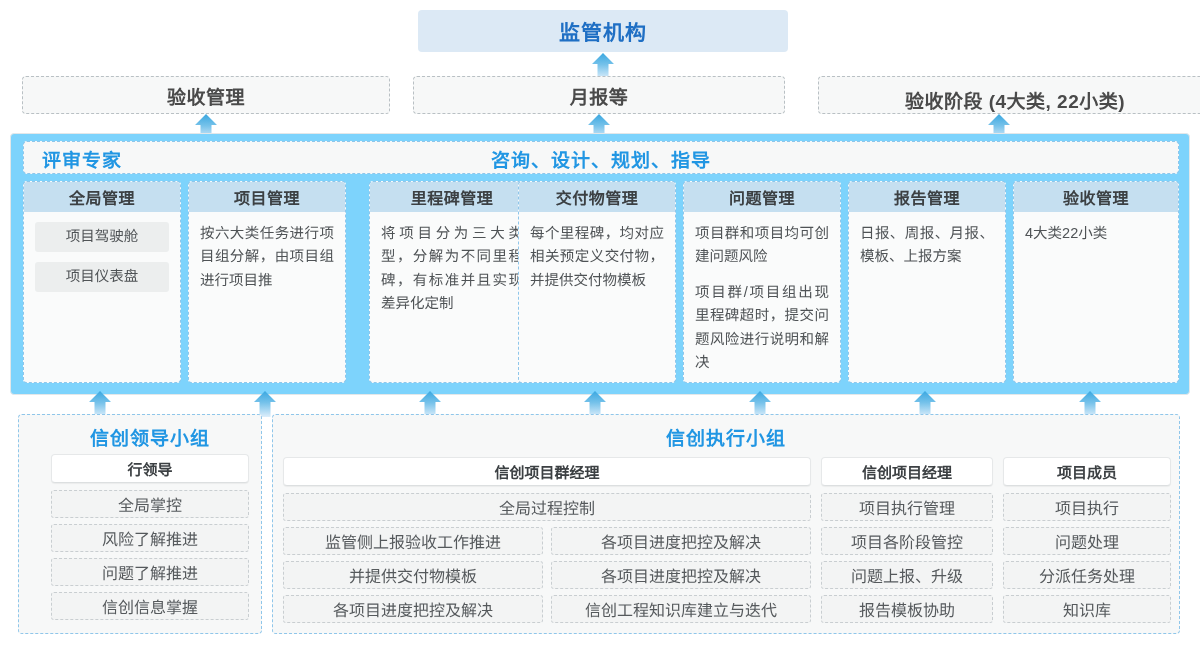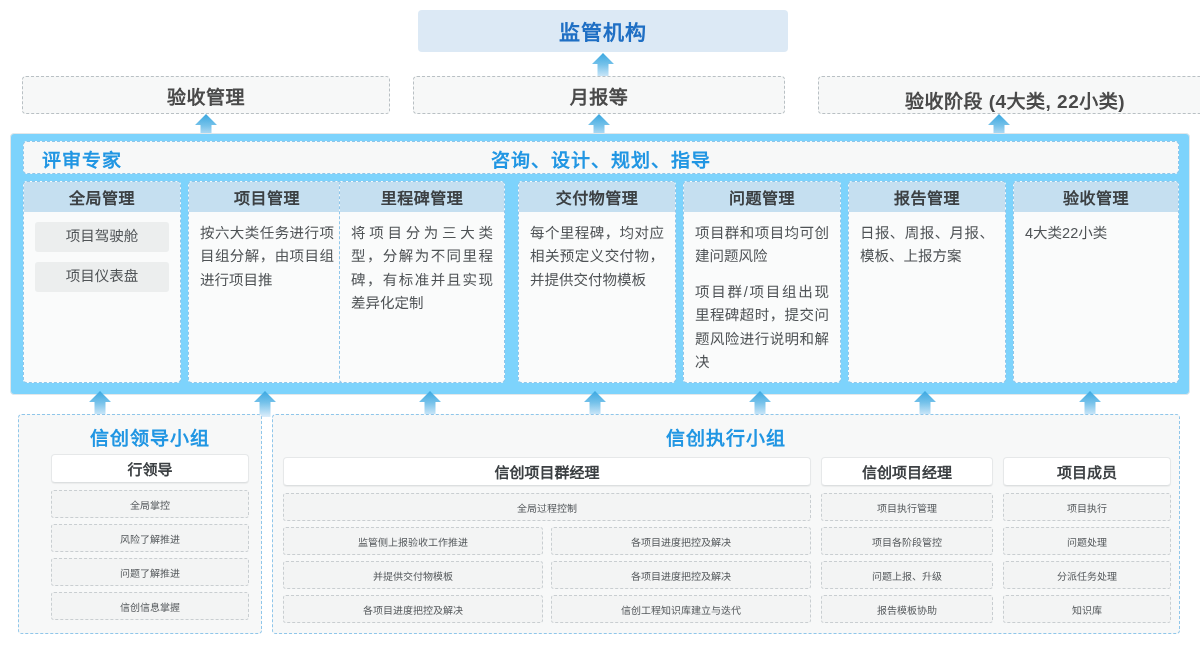--- a/index.html
+++ b/index.html
@@ -115,21 +115,21 @@
     display:flex;align-items:center;justify-content:center;
     font-size:15px;font-weight:bold;color:#3c4043;
     box-shadow:0 1px 1px rgba(0,0,0,.05);
   }
   .task{
     border:1px dashed #c9ced1;
     border-radius:3px;
     background:#f3f4f4;
     height:26px;
     display:flex;align-items:center;justify-content:center;
-    font-size:10px;color:#55595c;
+    font-size:16px;color:#55595c;
     white-space:nowrap;
     text-align:center;
   }
 
   
   .arrow{width:22px;height:26px;}
 </style>
 </head>
 <body>
 
@@ -196,21 +196,21 @@
       </div>
     </div>
 
     <div class="abs card" style="left:177px;top:47px;width:158px;height:202px;">
       <div class="card-head">项目管理</div>
       <div class="card-body">
         <p>按六大类任务进行项目组分解，由项目组进行项目推</p>
       </div>
     </div>
 
-    <div class="abs card" style="left:328px;top:47px;width:166px;height:202px;">
+    <div class="abs card" style="left:358px;top:47px;width:166px;height:202px;">
       <div class="card-head">里程碑管理</div>
       <div class="card-body">
         <p>将项目分为三大类型，分解为不同里程碑，有标准并且实现差异化定制</p>
       </div>
     </div>
 
     <div class="abs card" style="left:507px;top:47px;width:158px;height:202px;">
       <div class="card-head">交付物管理</div>
       <div class="card-body">
         <p>每个里程碑，均对应相关预定义交付物，并提供交付物模板</p>

